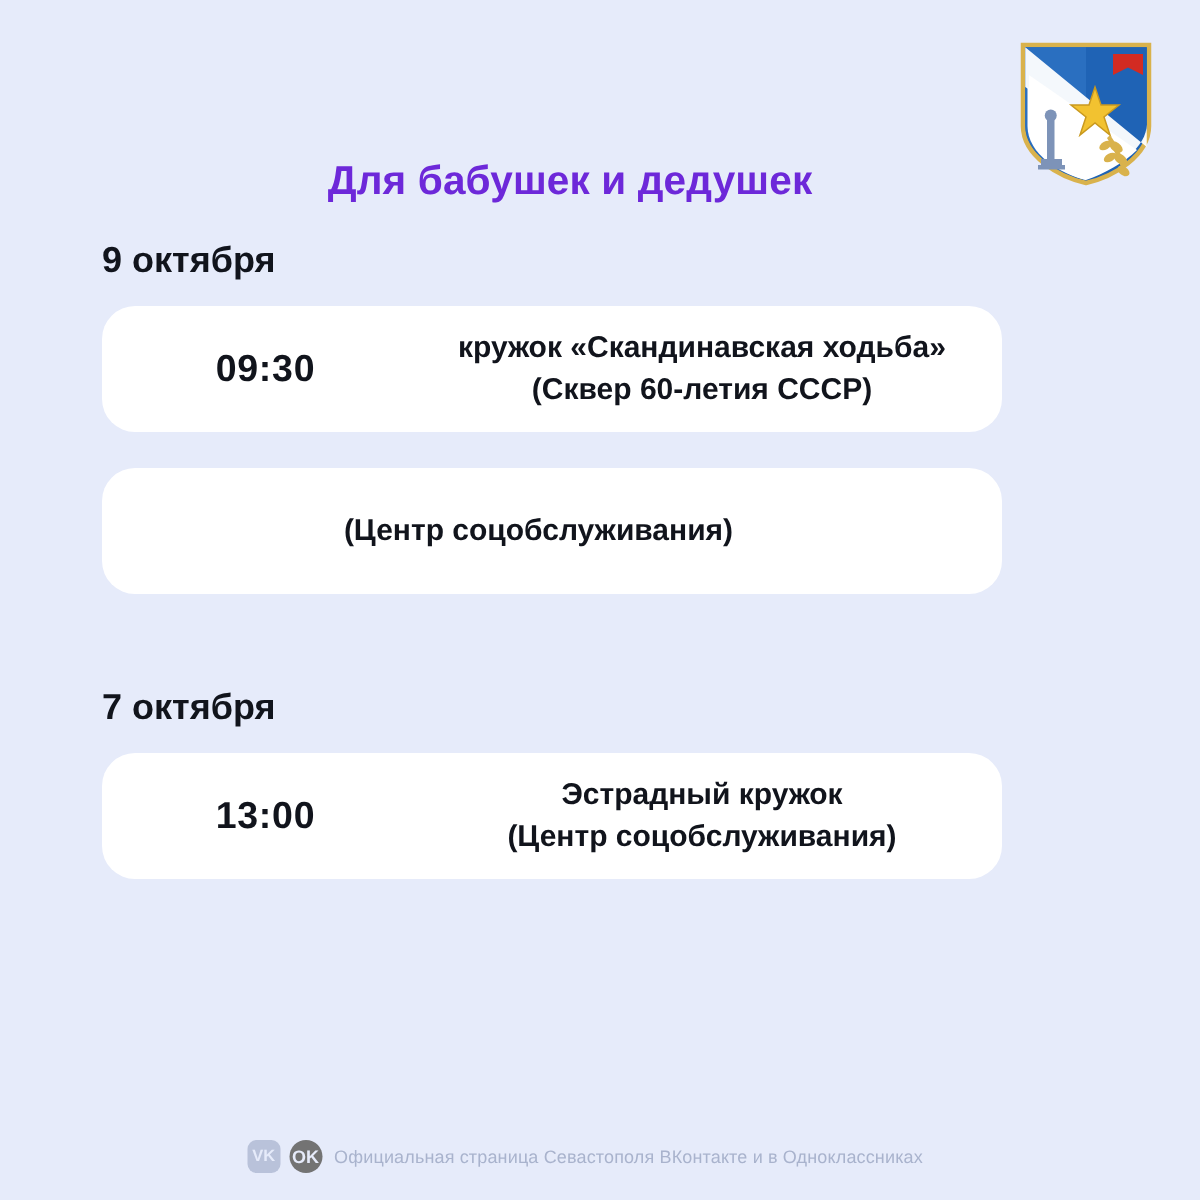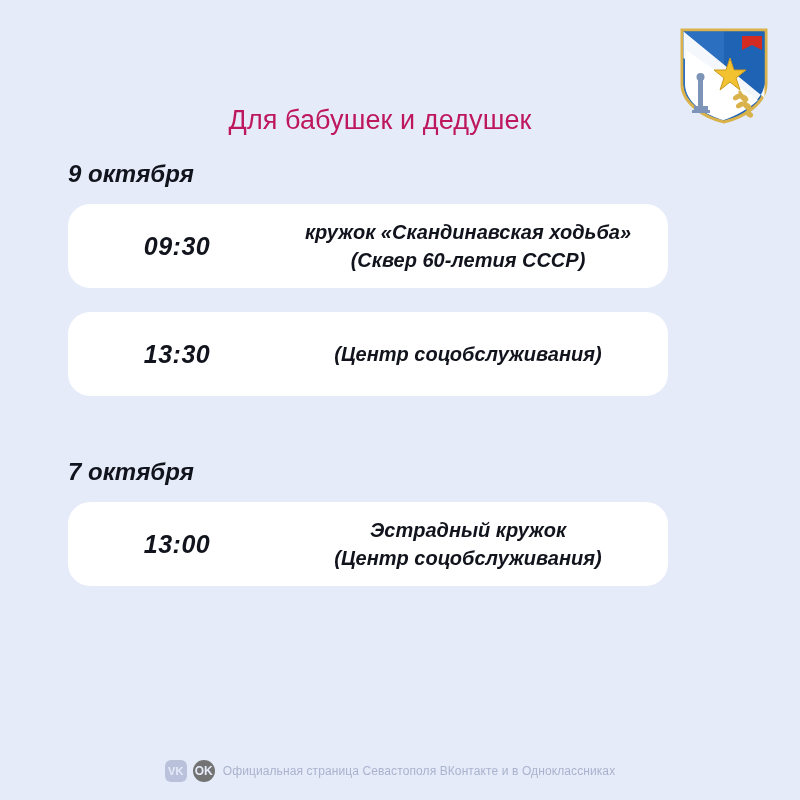--- a/index.html
+++ b/index.html
@@ -26,32 +26,31 @@
   .emblem svg { display: block; }
 
   
   .title {
     position: absolute;
     top: 105px;
     left: 0;
     width: 760px;
     text-align: center;
     font-size: 27px;
-    font-weight: normal;
-    color: #be185d;
+    font-weight: bold;
+    color: #6d28d9;
     letter-spacing: 0.1px;
   }
 
   
   .content {
     position: absolute;
     top: 160px;
     left: 0;
     width: 724px;
-    font-style: italic;
   }
 
   .day-heading {
     font-size: 24px;
     font-weight: bold;
     color: #11141c;
     margin: 0 0 16px 68px;
   }
   .day-block { margin-bottom: 10px; }
   .day-block.second { margin-top: 62px; }
@@ -167,21 +166,20 @@
 
     <div class="card">
       <div class="time">09:30</div>
       <div class="desc">
         <span>кружок «Скандинавская ходьба»</span>
         <span class="line2">(Сквер 60-летия СССР)</span>
       </div>
     </div>
 
     <div class="card">
-      <div class="time">13:30</div>
       <div class="desc">
         <span class="line2">(Центр соцобслуживания)</span>
       </div>
     </div>
   </div>
 
   <div class="day-block second">
     <div class="day-heading">7 октября</div>
 
     <div class="card">

